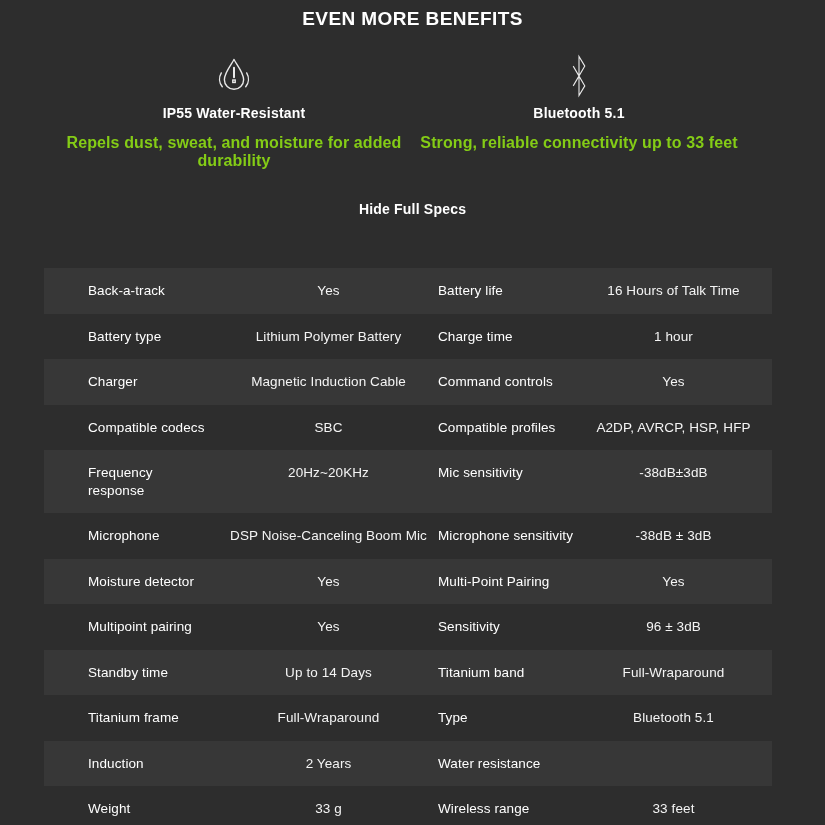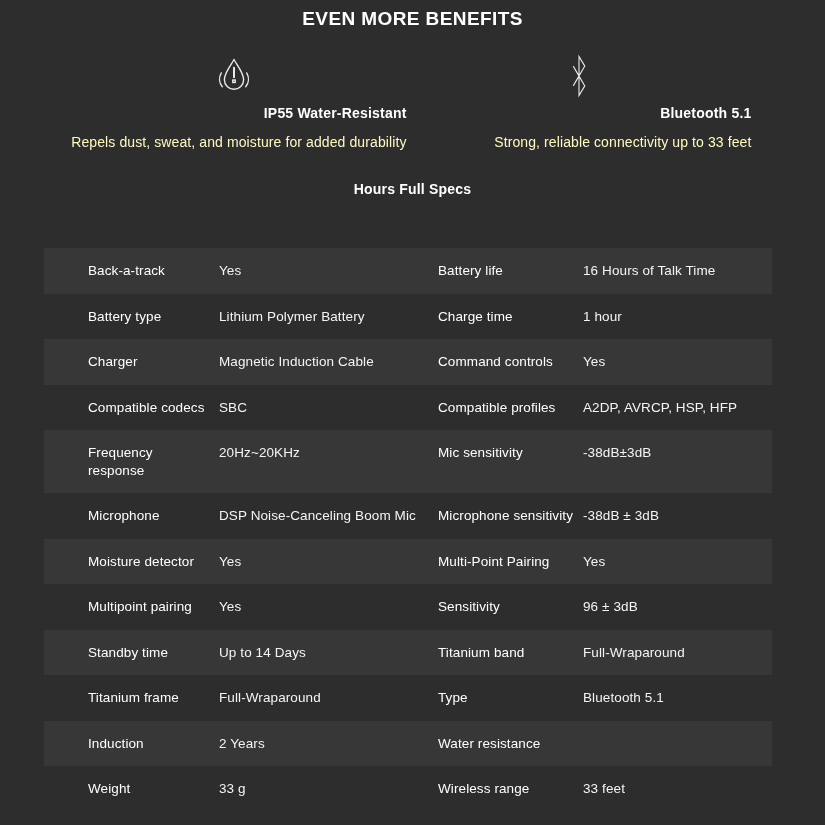--- a/index.html
+++ b/index.html
@@ -28,39 +28,39 @@
     color: #ffffff;
   }
   .benefits {
     display: flex;
     justify-content: center;
     margin-top: 22px;
     margin-left: -12px;
   }
   .benefit {
     width: 345px;
-    text-align: right;
+    text-align: center;
   }
   .benefit-icon {
     height: 46px;
     display: flex;
     align-items: flex-end;
     justify-content: center;
   }
   .benefit-title {
     margin-top: 7px;
     font-size: 14px;
     font-weight: 700;
     letter-spacing: 0.2px;
   }
   .benefit-desc {
     margin-top: 13px;
-    font-size: 14px;
-    font-weight: 400;
-    color: #fef9c3;
+    font-size: 16px;
+    font-weight: 700;
+    color: #84cc16;
     letter-spacing: 0.1px;
   }
   .toggle-link {
     margin-top: 31px;
     text-align: center;
     font-size: 14px;
     font-weight: 700;
     letter-spacing: 0.2px;
     cursor: pointer;
   }
@@ -82,20 +82,21 @@
   }
   .spec-label {
     font-weight: 400;
     padding-right: 10px;
     letter-spacing: 0.1px;
   }
   .spec-value {
     font-weight: 400;
     color: #f4f4f4;
     letter-spacing: 0.1px;
+    text-align: center;
   }
   svg { display: block; }
 </style>
 </head>
 <body>
 
 <div class="page">
 
   <h2 class="section-title">EVEN MORE BENEFITS</h2>
 
@@ -120,21 +121,21 @@
         <svg viewBox="0 0 24 24" width="24" height="44" preserveAspectRatio="none" fill="none" stroke="#e9e9e9" stroke-width="1.1">
           <path d="M6.2 6.6 L17.8 17.4 L12 22.6 L12 1.4 L17.8 6.6 L6.2 17.4" vector-effect="non-scaling-stroke" stroke-linejoin="miter"></path>
         </svg>
       </div>
       <div class="benefit-title">Bluetooth 5.1</div>
       <div class="benefit-desc">Strong, reliable connectivity up to 33 feet</div>
     </div>
 
   </div>
 
-  <div class="toggle-link" role="button">Hours Full Specs</div>
+  <div class="toggle-link" role="button">Hide Full Specs</div>
 
   <div class="specs-table" id="specs-table">
       <div class="spec-row">
         <div class="spec-label">Back-a-track</div>
         <div class="spec-value">Yes</div>
         <div class="spec-label">Battery life</div>
         <div class="spec-value">16 Hours of Talk Time</div>
       </div>
       <div class="spec-row">
         <div class="spec-label">Battery type</div>

